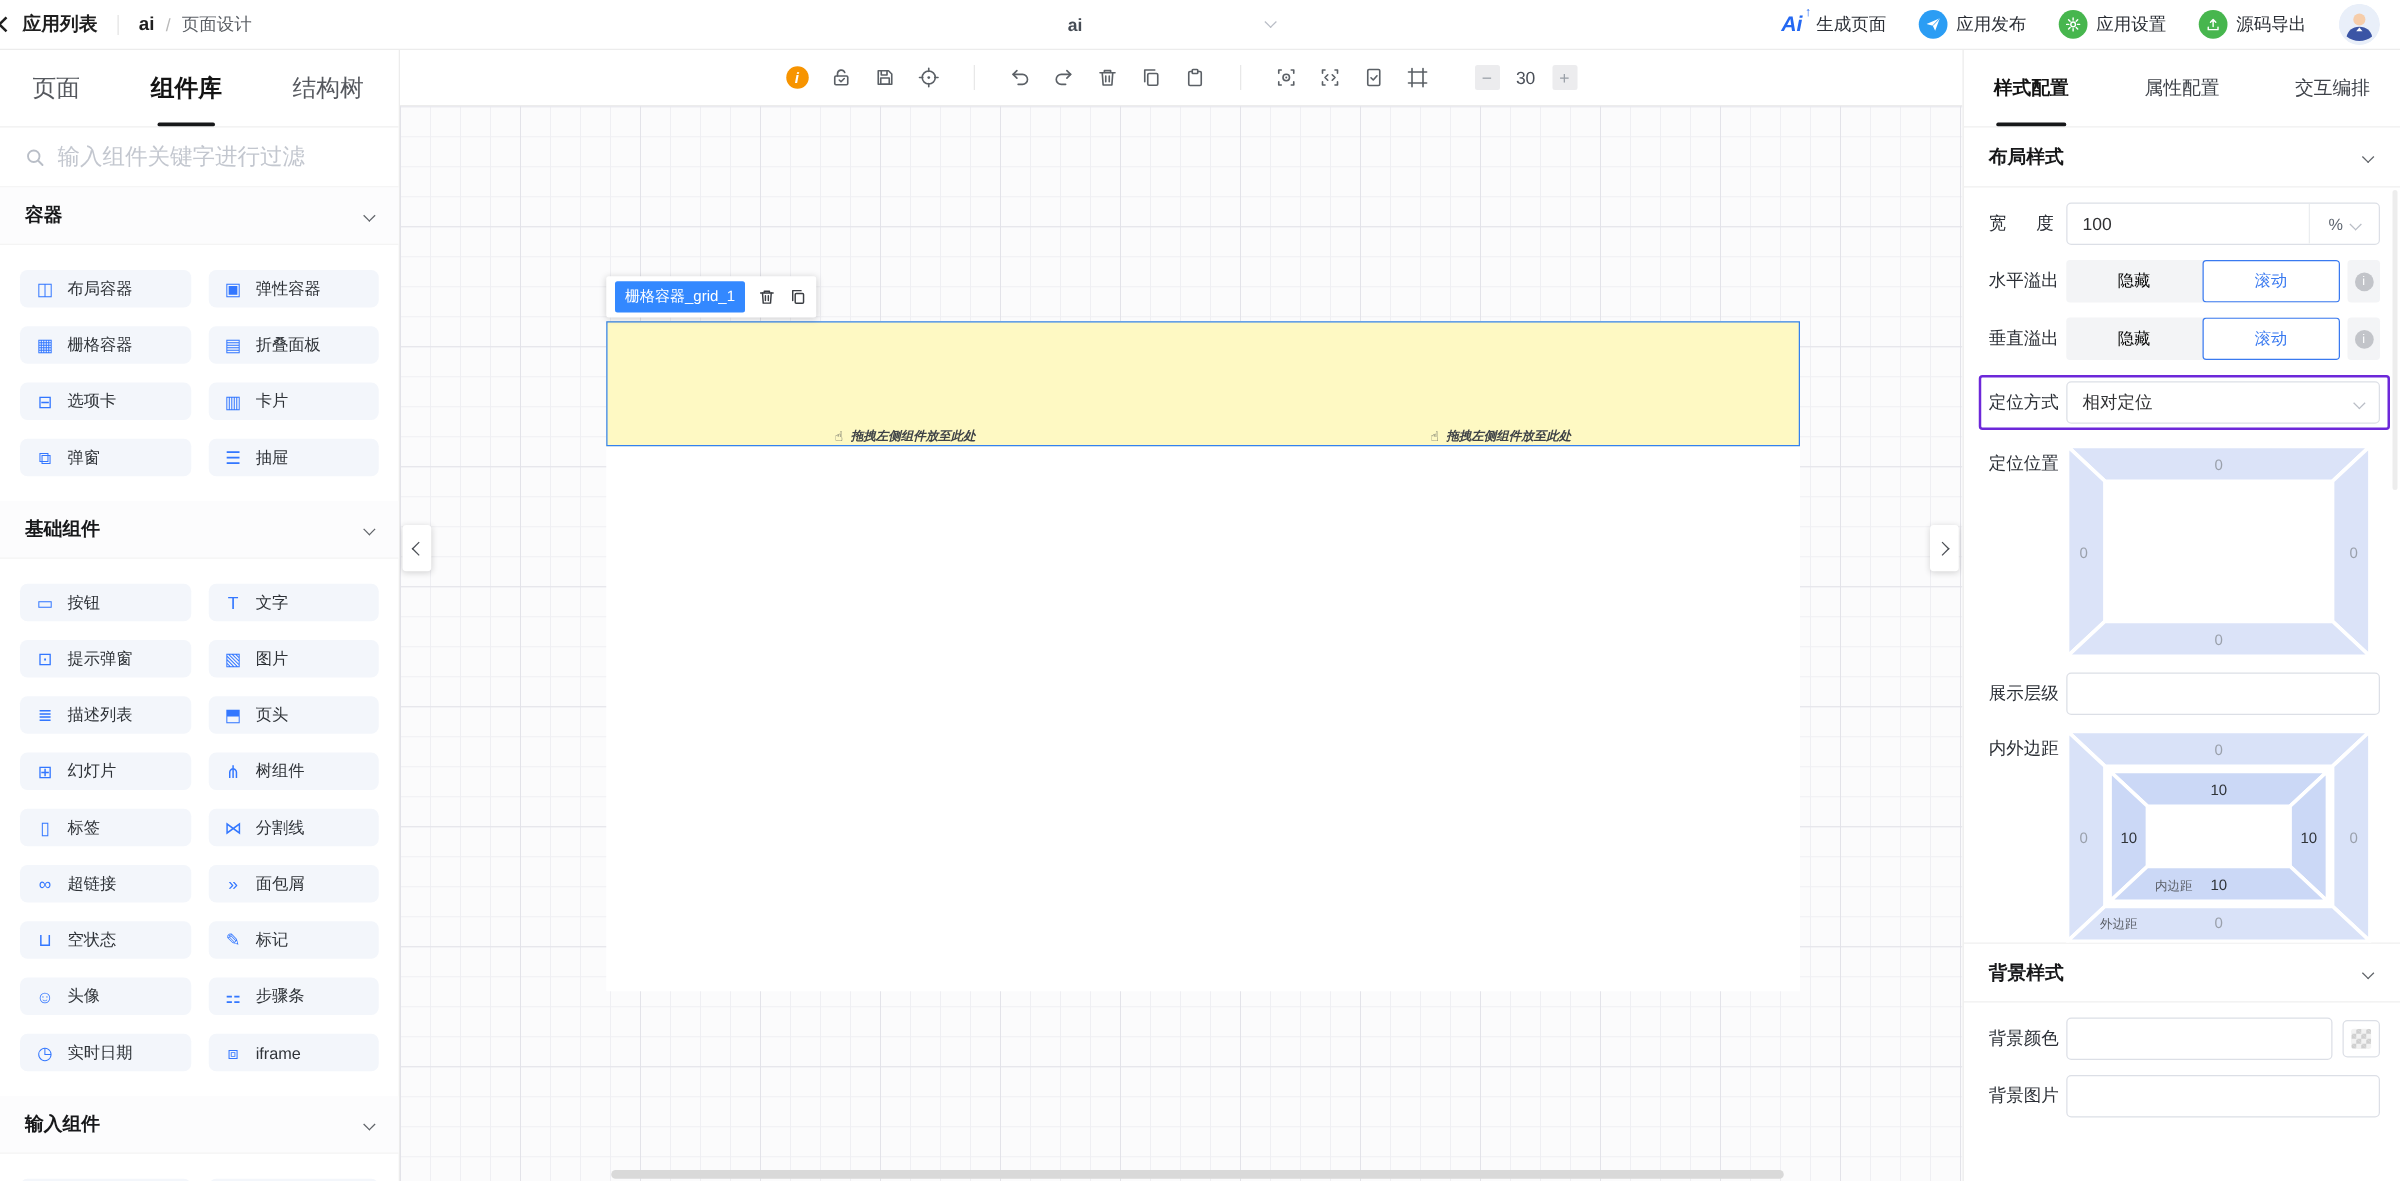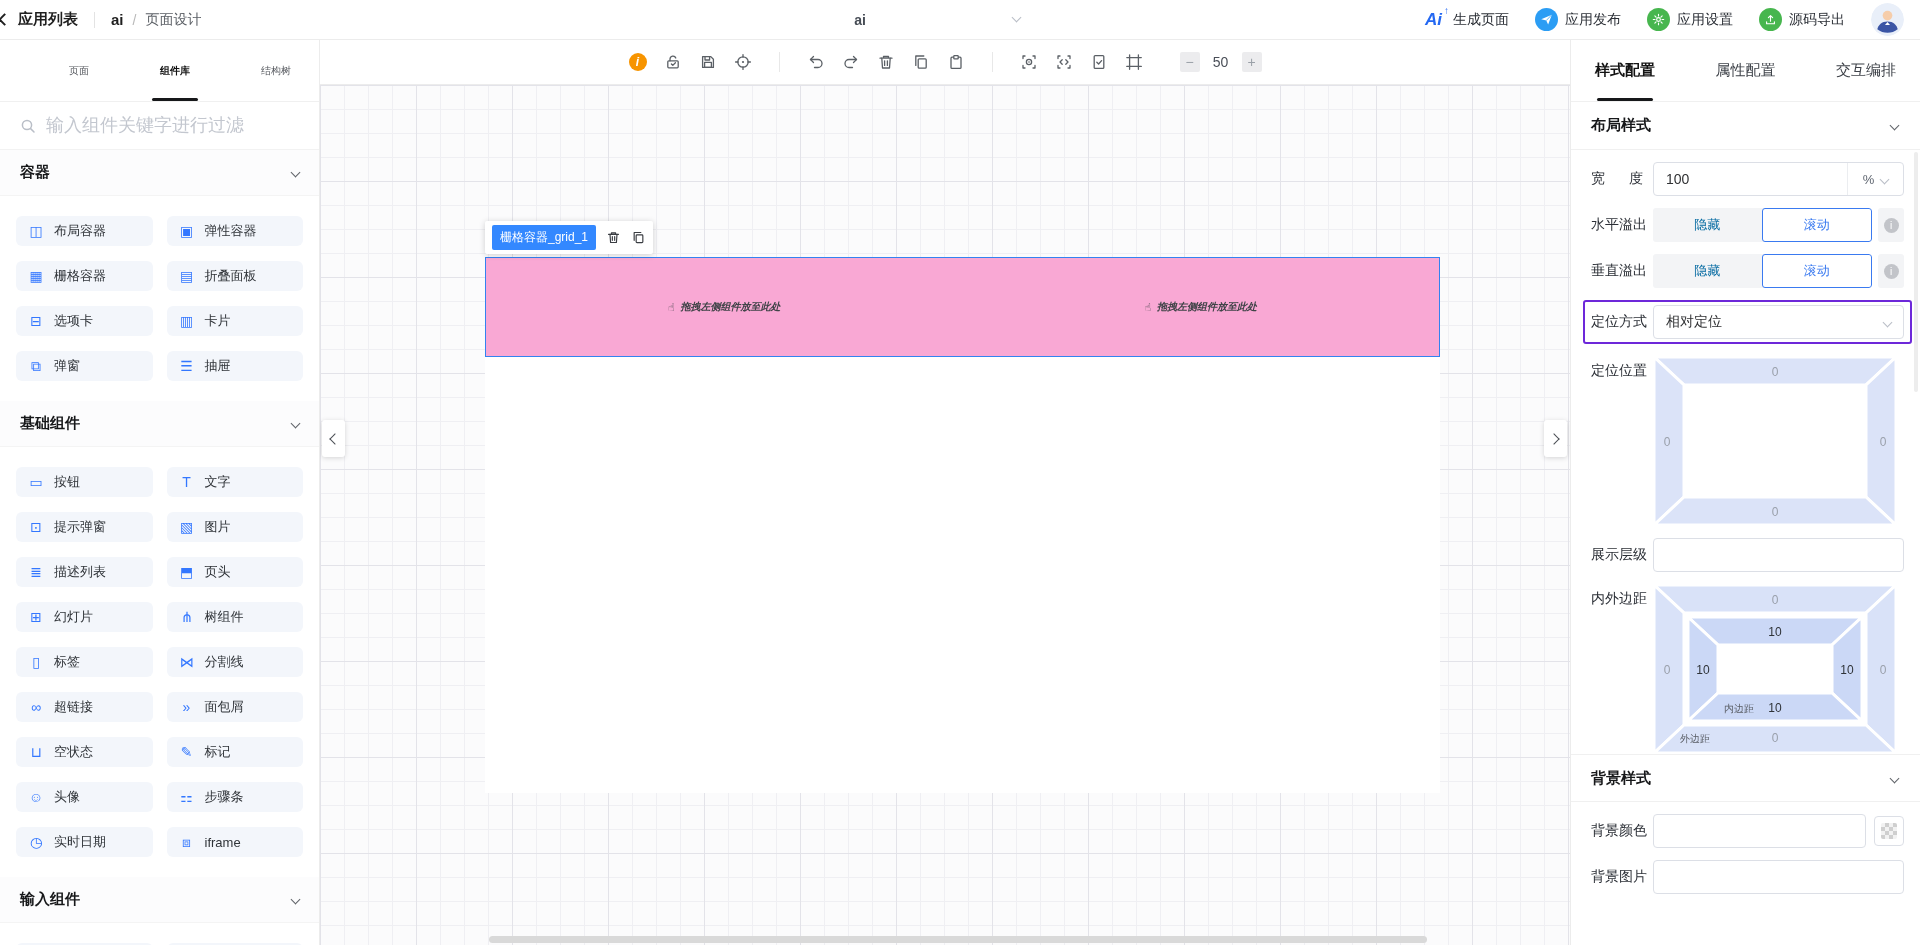--- a/index.html
+++ b/index.html
@@ -26,21 +26,21 @@
   .ai-logo { font-weight:bold; font-style:italic; color:#2468f2; font-size:17px; position:relative; padding-right:4px; }
   .ai-logo .up { position:absolute; top:-5px; right:-3px; font-size:10px; font-style:normal; }
   .circ { width:23px; height:23px; border-radius:50%; display:flex; align-items:center; justify-content:center; }
   .circ.blue { background:#2b9df4; }
   .circ.green { background:#47b64e; }
   .avatar { width:33px; height:33px; border-radius:50%; overflow:hidden; cursor:pointer; }
 
   
   .sidebar { position:absolute; top:40px; left:0; width:320px; bottom:0; background:#fff; border-right:1px solid #ececec; overflow:hidden; z-index:20; }
   .tabs { height:62px; border-bottom:1px solid #f0f0f0; display:flex; align-items:center; justify-content:space-between; padding:0 28px 0 26px; }
-  .tab { position:relative; height:100%; display:flex; align-items:center; font-size:10px; color:#55585e; cursor:pointer;margin-left:43px; }
+  .tab { position:relative; height:100%; display:flex; align-items:center; font-size:19px; color:#55585e; cursor:pointer; }
   .tab.active { color:#141414; font-weight:bold; }
   .tab.active::after { content:""; position:absolute; left:50%; transform:translateX(-50%); bottom:0; width:46px; height:3px; background:#17181a; border-radius:2px; }
   .search { height:48px; display:flex; align-items:center; gap:10px; padding:0 20px; border-bottom:1px solid #f2f2f2; }
   .search input { border:0; outline:0; flex:1; font-size:18px; color:#333; }
   .search input::placeholder { color:#c3c7cf; }
   .ssec { height:46px; padding:0 20px; display:flex; align-items:center; justify-content:space-between; font-weight:bold; font-size:15px; color:#17181a; background:#fcfcfd; border-bottom:1px solid #f4f4f4; cursor:pointer; }
   .ssec .chev { border-color:#5f6368; }
   .igrid { display:grid; grid-template-columns:1fr 1fr; gap:15px 14px; padding:20px 16px; }
   .item { height:30px; display:flex; align-items:center; gap:10px; padding:0 12px; background:#f3f6fb; border-radius:6px; font-size:13px; color:#2f3338; cursor:grab; }
   .item .ic { color:#3377ff; font-size:14px; width:16px; text-align:center; flex:none; }
@@ -58,21 +58,21 @@
   .zbtn.plus::after { content:"+"; }
   .zval { width:26px; text-align:center; color:#4a4f58; font-size:14px; }
   .cbody { position:absolute; top:45px; left:0; right:0; bottom:0; background-color:#fbfbfc;
     background-image:
       linear-gradient(#e3e3e9 1px, transparent 1px),
       linear-gradient(90deg, #e3e3e9 1px, transparent 1px),
       linear-gradient(#efeff3 1px, transparent 1px),
       linear-gradient(90deg, #efeff3 1px, transparent 1px);
     background-size:96px 96px, 96px 96px, 24px 24px, 24px 24px; }
   .page { position:absolute; left:165px; top:172px; width:955px; height:536px; background:#fff; }
-  .grid-container { position:absolute; left:0; top:0; width:100%; height:100px; background:#f9a8d4; border:1.5px solid #3382f0; display:flex; }
+  .grid-container { position:absolute; left:0; top:0; width:100%; height:100px; background:#fef9c3; border:1.5px solid #3382f0; display:flex;align-items:flex-end; }
   .dz { flex:1; display:flex; align-items:center; justify-content:center; gap:6px; }
   .dz .hand { font-size:11px; color:#3f4347; }
   .dz .dz-txt { font-size:10px; font-style:italic; font-weight:bold; color:#3f4347; }
   .sel-bar { position:absolute; left:-1px; top:-37px; background:#fff; box-shadow:0 1px 6px rgba(0,0,0,.18); border-radius:2px; padding:4px 7px; display:flex; align-items:center; gap:10px; }
   .chip { background:#3388ff; color:#fff; font-size:12px; padding:4px 8px; border-radius:2px; white-space:nowrap; cursor:pointer; }
   .sel-bar svg { width:15px; height:15px; stroke:#3a3d42; fill:none; stroke-width:1.4; stroke-linecap:round; stroke-linejoin:round; cursor:pointer; }
   .collapse { position:absolute; width:23px; height:37px; background:#fff; box-shadow:0 1px 5px rgba(0,0,0,.16); border-radius:3px; display:flex; align-items:center; justify-content:center; cursor:pointer; }
   .collapse.l { left:2px; top:335px; }
   .collapse.r { right:3px; top:335px; }
   .cl { width:8px; height:8px; border-left:1.6px solid #4a4e54; border-bottom:1.6px solid #4a4e54; transform:rotate(45deg); margin-left:3px; }
@@ -91,21 +91,21 @@
   .irow { display:flex; align-items:center; margin:12px 16px 0 20px; }
   .irow.top { align-items:flex-start; }
   .irow .lab { width:62px; font-size:14px; color:#2b2f36; flex:none; }
   .irow.top .lab { margin-top:6px; }
   .lab .j2 { display:inline-block; width:52px; text-align:justify; text-align-last:justify; }
   .ctl { flex:1; display:flex; align-items:center; min-width:0; }
   .input-g { flex:1; height:34px; border:1px solid #dcdfe6; border-radius:4px; background:#fff; display:flex; align-items:center; overflow:hidden; }
   .input-g input { flex:1; min-width:0; border:0; outline:0; padding:0 12px; font-size:14px; color:#303133; background:transparent; }
   .unit { width:56px; align-self:stretch; border-left:1px solid #ebedf0; display:flex; align-items:center; justify-content:center; gap:7px; color:#5f6670; font-size:13px; cursor:pointer; }
   .toggle-g { flex:1; height:34px; background:#f3f4f6; border-radius:3px; display:flex; overflow:hidden; }
-  .tseg { flex:1; display:flex; align-items:center; justify-content:center; font-size:13px; color:#0369a1; border-radius:3px; cursor:pointer; }
+  .tseg { flex:1; display:flex; align-items:center; justify-content:center; font-size:13px; color:#000000; border-radius:3px; cursor:pointer; }
   .tseg.on { background:#fff; border:1px solid #3a7af0; color:#3a7af0; }
   .info-sq { width:26px; height:34px; margin-left:6px; background:#f3f4f6; border-radius:3px; display:flex; align-items:center; justify-content:center; flex:none; }
   .info-dot { width:15px; height:15px; border-radius:50%; background:#c2c4c9; color:#fff; font-size:10px; display:flex; align-items:center; justify-content:center; cursor:pointer; }
   .info-dot::after { content:"i"; }
   .sel { flex:1; height:34px; border:1px solid #dcdfe6; border-radius:4px; background:#fff; display:flex; align-items:center; justify-content:space-between; padding:0 12px; font-size:14px; color:#303133; cursor:pointer; }
   .hl-red { margin:12px 8px 0 12px; border:2px solid #6d28d9; border-radius:3px; padding:3px 6px 3px 6px; display:flex; align-items:center; }
   .hl-red .lab { width:62px; font-size:14px; color:#2b2f36; flex:none; }
   .diag { display:block; }
   .picker { width:30px; height:30px; border:1px solid #dcdfe6; border-radius:4px; margin-left:8px; display:flex; align-items:center; justify-content:center; flex:none; cursor:pointer; }
   .checker { width:16px; height:16px; border-radius:2px;
@@ -369,21 +369,21 @@
       <svg class="ti" viewBox="0 0 18 18">
           <rect x="4.2" y="2.6" width="9.6" height="12.8" rx="1"></rect>
           <path d="M6.8 9.2 l1.8 1.8 3 -3.4"></path>
         </svg>
       <svg class="ti" viewBox="0 0 18 18">
           <rect x="4.6" y="4.6" width="8.8" height="8.8"></rect>
           <path d="M4.6 1.8v2.8 M13.4 1.8v2.8 M4.6 13.4v2.9 M13.4 13.4v2.9 M1.8 4.6h2.8 M1.8 13.4h2.8 M13.4 4.6h2.9 M13.4 13.4h2.9"></path>
         </svg>
       <div class="zoomctl">
         <span class="zbtn minus"></span>
-        <span class="zval">50</span>
+        <span class="zval">30</span>
         <span class="zbtn plus"></span>
       </div>
     </div>
 
     <div class="cbody">
       <div class="page">
         <div class="grid-container">
           <div class="sel-bar">
             <span class="chip">栅格容器_grid_1</span>
             <svg viewBox="0 0 18 18">

